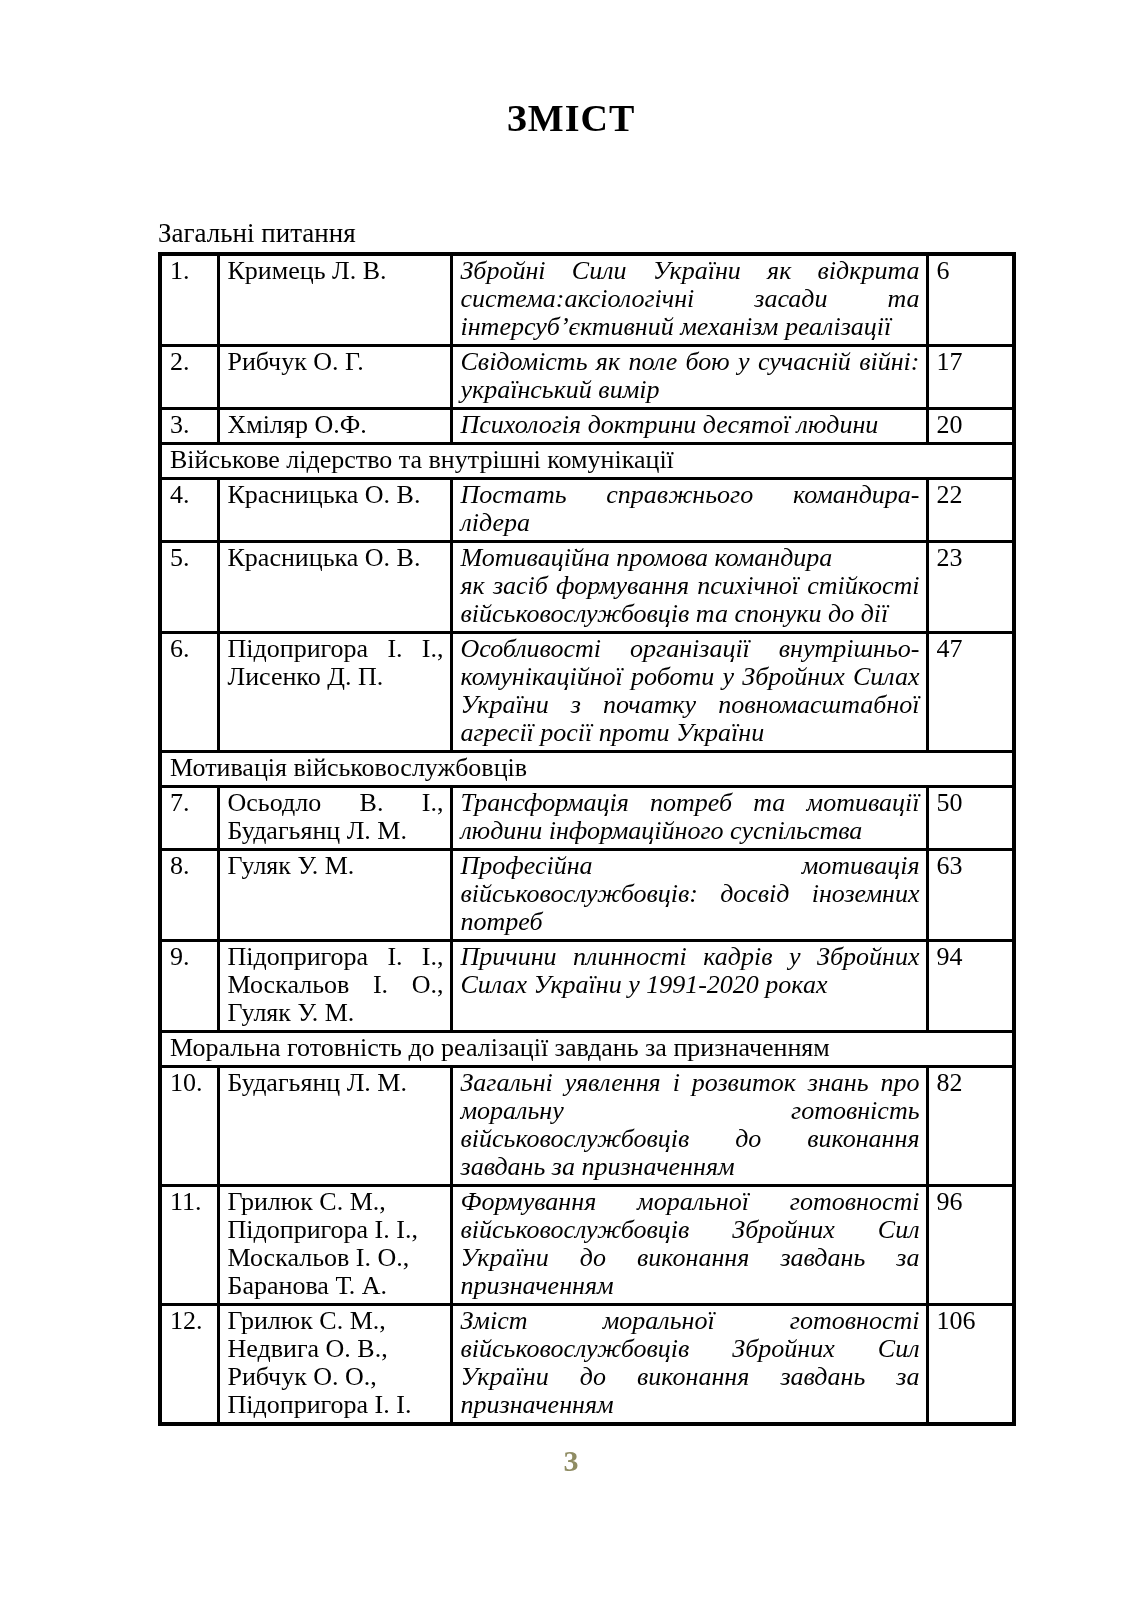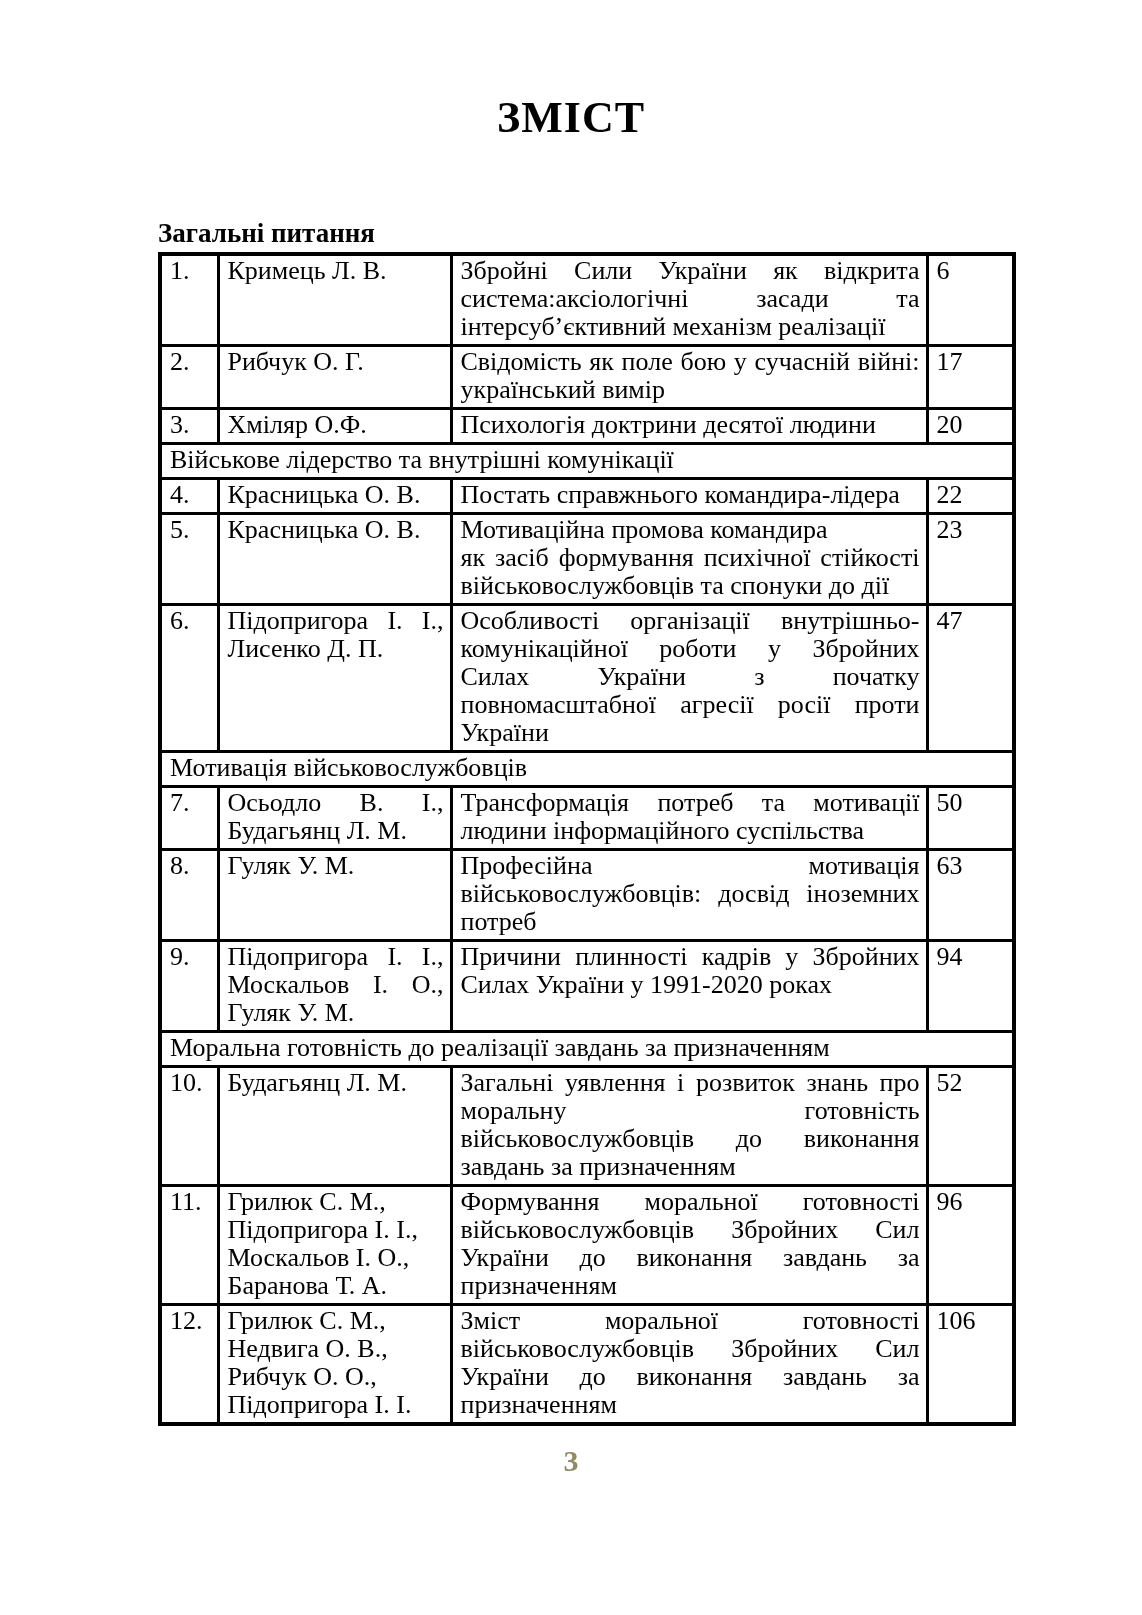--- a/index.html
+++ b/index.html
@@ -11,34 +11,34 @@
     width: 1142px;
     height: 1615px;
     font-family: "Liberation Serif", "DejaVu Serif", serif;
     color: #000000;
     overflow: hidden;
   }
   .doc-title {
     margin: 0;
     padding-top: 96px;
     text-align: center;
-    font-size: 44px;
+    font-size: 38px;
     font-weight: bold;
     letter-spacing: 1px;
     line-height: 44px;
   }
   .content {
     padding-left: 158px;
     width: 854px;
   }
   .section-heading {
     margin-top: 78px;
     margin-bottom: 3px;
     font-size: 27px;
-    font-weight: bold;
+    font-weight: normal;
     line-height: 31px;
   }
   table.toc {
     border-collapse: collapse;
     table-layout: fixed;
     width: 854px;
     border: 4px solid #000000;
   }
   table.toc td {
     border: 3px solid #000000;
@@ -52,20 +52,21 @@
     text-align: left;
     padding-left: 6px;
   }
   td.authors {
     text-align: justify;
     white-space: pre-line;
   }
   td.titlecell {
     text-align: justify;
     white-space: pre-line;
+    font-style: italic;
   }
   td.pagecol {
     text-align: left;
     padding-left: 9px;
   }
   td.section-cell {
     font-weight: normal;
     font-size: 27px;
     line-height: 30px;
     padding: 1px 6px 2px 8px;
@@ -158,21 +159,21 @@
             <td class="titlecell">Причини плинності кадрів  у Збройних Силах України у 1991-2020 роках</td>
             <td class="pagecol">94</td>
           </tr>
           <tr>
             <td colspan="4" class="section-cell">Моральна готовність до реалізації завдань за призначенням</td>
           </tr>
           <tr>
             <td class="num">10.</td>
             <td class="authors">Будагьянц Л. М.</td>
             <td class="titlecell">Загальні уявлення і розвиток знань про моральну готовність військовослужбовців до виконання завдань за призначенням</td>
-            <td class="pagecol">52</td>
+            <td class="pagecol">82</td>
           </tr>
           <tr>
             <td class="num">11.</td>
             <td class="authors">Грилюк С. М.,
 Підопригора І. І.,
 Москальов І. О.,
 Баранова Т. А.</td>
             <td class="titlecell">Формування моральної готовності військовослужбовців Збройних Сил України до виконання завдань за призначенням</td>
             <td class="pagecol">96</td>
           </tr>

